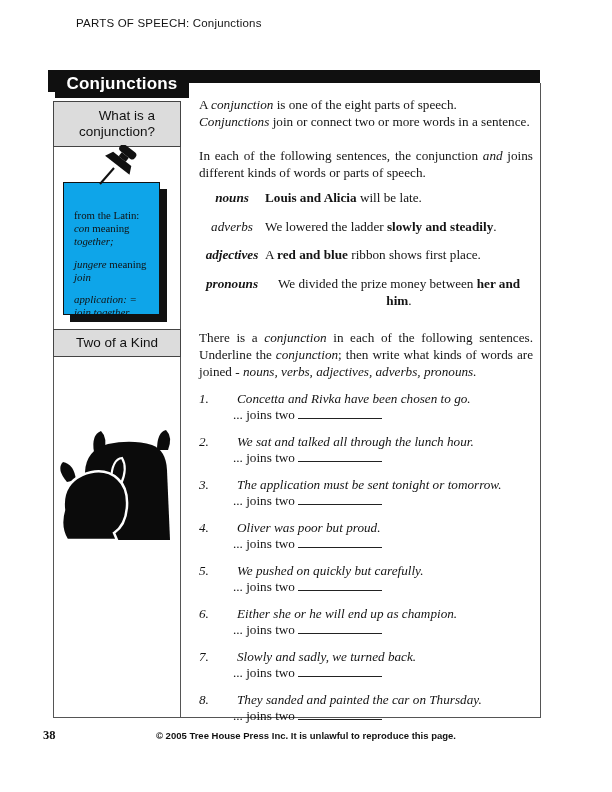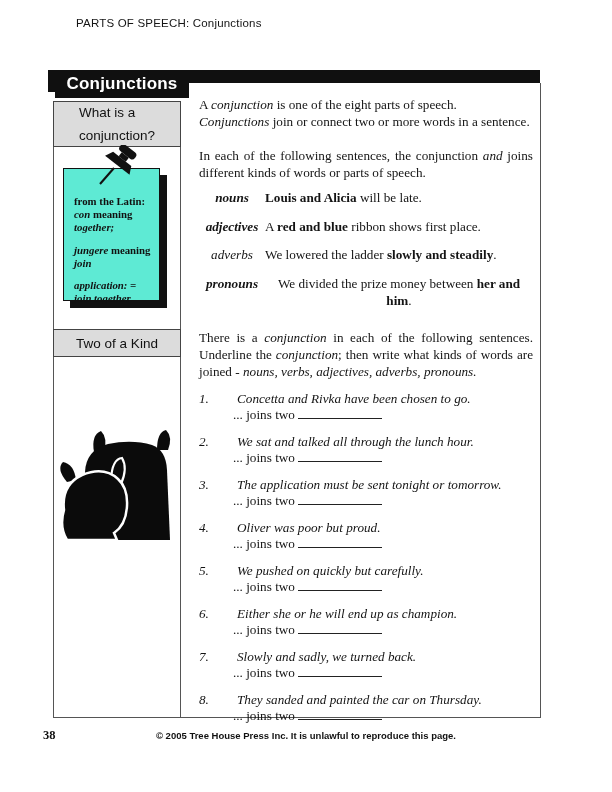--- a/index.html
+++ b/index.html
@@ -28,33 +28,33 @@
   .frame{left:53px;top:83px;width:487px;height:634px;
     border-right:1px solid #555;border-bottom:1px solid #555;}
 
   
   .sidebar{left:53px;top:101px;width:126px;height:616px;
     border-left:1px solid #555;border-right:1px solid #555;background:#fff;}
   .graybox{
     position:absolute;left:-1px;width:126px;background:#dcdcdc;
     border:1px solid #444;
     font-family:"Liberation Sans",sans-serif;font-size:13.5px;color:#111;
-    display:flex;align-items:center;justify-content:center;text-align:left;
-    white-space:pre-line;line-height:23px;
+    display:flex;align-items:center;justify-content:center;text-align:right;
+    white-space:pre-line;line-height:16px;
   }
   .whatbox{top:0;height:44px;}
   .twobox{top:228px;height:26px;}
 
   .pin{position:absolute;left:42px;top:44px;width:44px;height:42px;z-index:3;}
 
   .notebox{
-    position:absolute;left:9px;top:67px;width:97px;height:133px;
-    background:#5eead4;border:1.5px solid #111;box-shadow:7px 7px 0 #111;
+    position:absolute;left:9px;top:81px;width:97px;height:133px;
+    background:#0ea5e9;border:1.5px solid #111;box-shadow:7px 7px 0 #111;
     padding:26px 7px 6px 10px;box-sizing:border-box;z-index:2;
-    font-size:10.8px;line-height:13.2px;color:#111;font-weight:bold;
+    font-size:10.8px;line-height:13.2px;color:#111;
   }
   .notebox p{margin:0 0 9px 0;white-space:pre-line;}
 
   .animals{position:absolute;left:0;top:327px;width:126px;height:112px;}
 
   
   .main{left:199px;top:90px;width:334px;font-size:13.2px;line-height:17px;color:#141414;}
   .para{position:absolute;left:0;width:334px;text-align:justify;white-space:pre-line;}
   .p1{top:6px;}
   .p2{top:57px;}
@@ -131,28 +131,28 @@
 <div class="abs main">
   <div class="para p1"><span>A </span><span style="font-style: italic;">conjunction</span><span> is one of the eight parts of speech.
 </span><span style="font-style: italic;">Conjunctions</span><span> join or connect two or more words in a sentence.</span></div>
   <div class="para p2"><span>In each of the following sentences, the conjunction </span><span style="font-style: italic;">and</span><span> joins different kinds of words or parts of speech.</span></div>
 
   <div class="examples">
     <div class="exrow">
       <span class="exlabel">nouns</span>
       <span class="exsent"><span></span><span class="b">Louis and Alicia</span><span> will be late.</span></span>
     </div>
+    <div class="exrow nolabelbold">
+      <span class="exlabel">adverbs</span>
+      <span class="exsent"><span>We lowered the ladder </span><span class="b">slowly and steadily</span><span>.</span></span>
+    </div>
     <div class="exrow">
       <span class="exlabel">adjectives</span>
       <span class="exsent"><span>A </span><span class="b">red and blue</span><span> ribbon shows first place.</span></span>
     </div>
-    <div class="exrow nolabelbold">
-      <span class="exlabel">adverbs</span>
-      <span class="exsent"><span>We lowered the ladder </span><span class="b">slowly and steadily</span><span>.</span></span>
-    </div>
     <div class="exrow">
       <span class="exlabel">pronouns</span>
       <span class="exsent"><span>We divided the prize money between </span><span class="b">her and him</span><span>.</span></span>
     </div>
   </div>
 
   <div class="para p3"><span>There is a </span><span style="font-style: italic;">conjunction</span><span> in each of the following sentences. Underline the </span><span style="font-style: italic;">conjunction</span><span>; then write what kinds of words are joined -  </span><span style="font-style: italic;">nouns, verbs, adjectives, adverbs, pronouns.</span></div>
 
   <div class="exercises">
     <div class="item">

